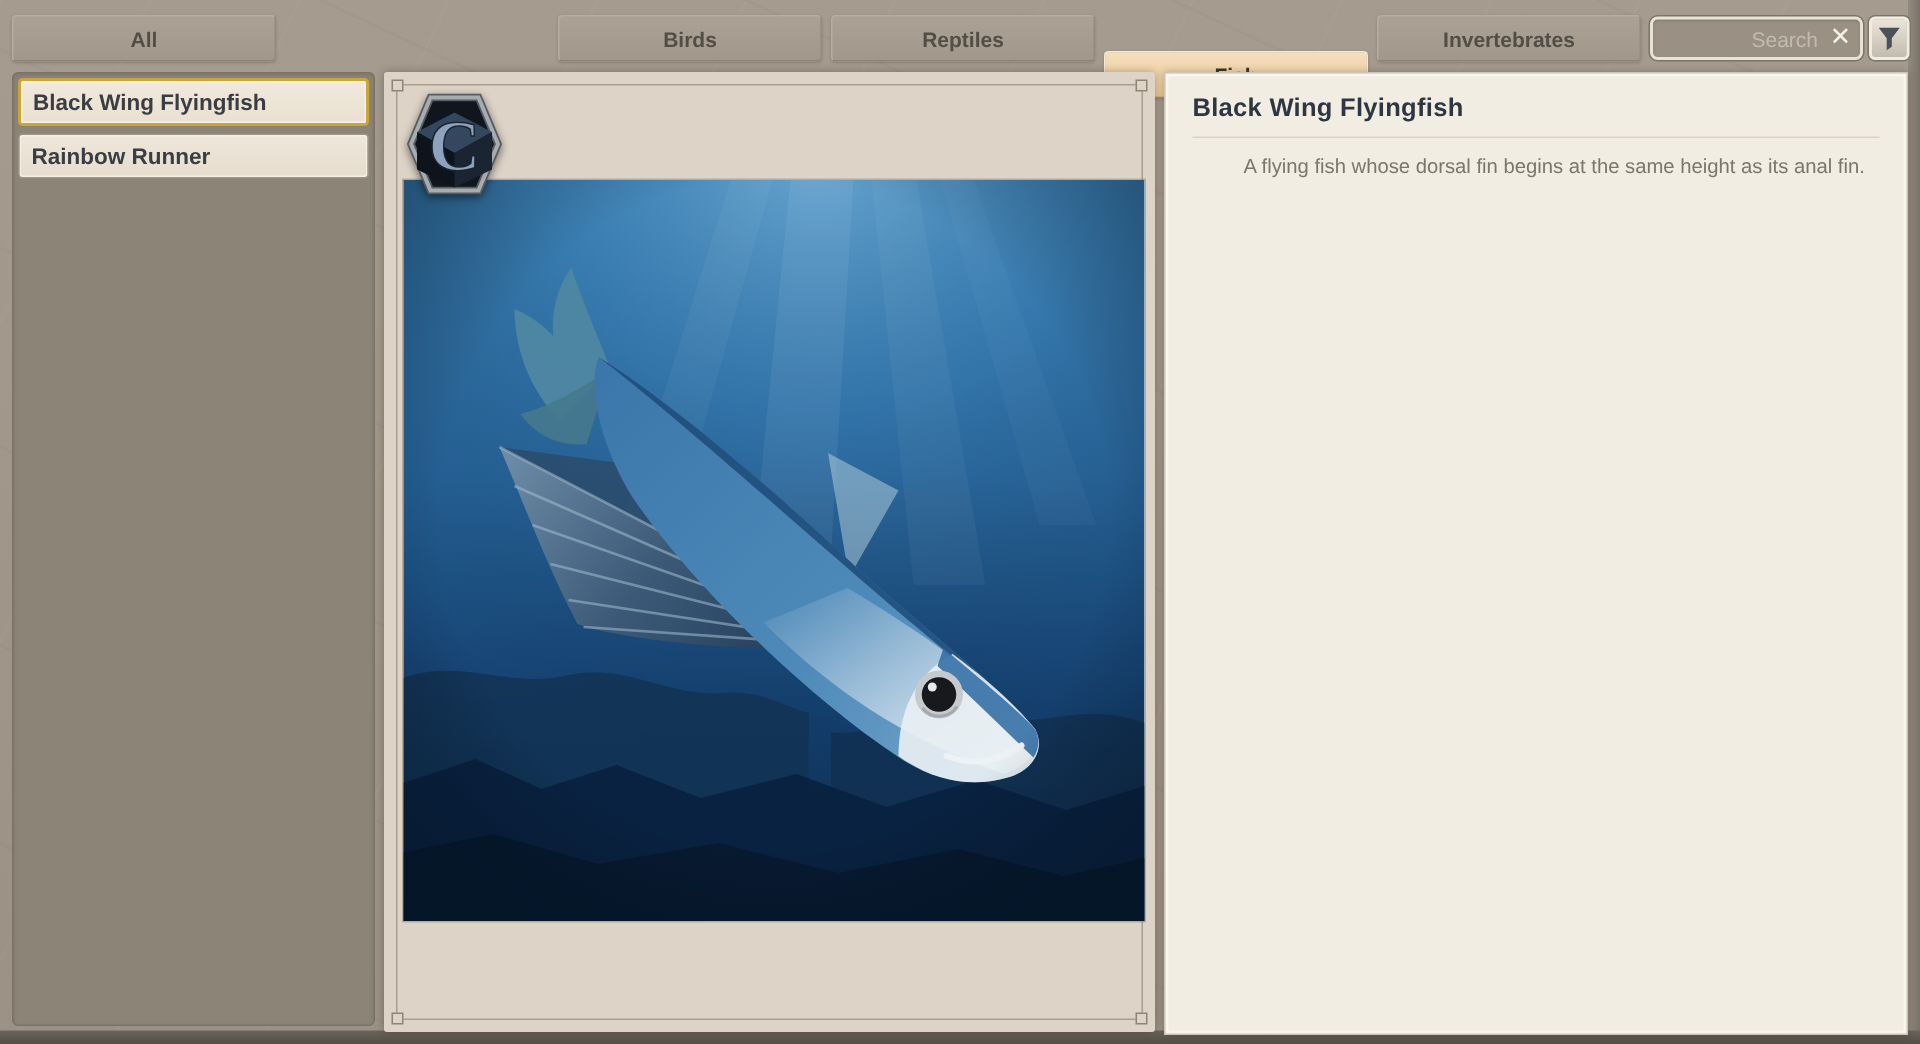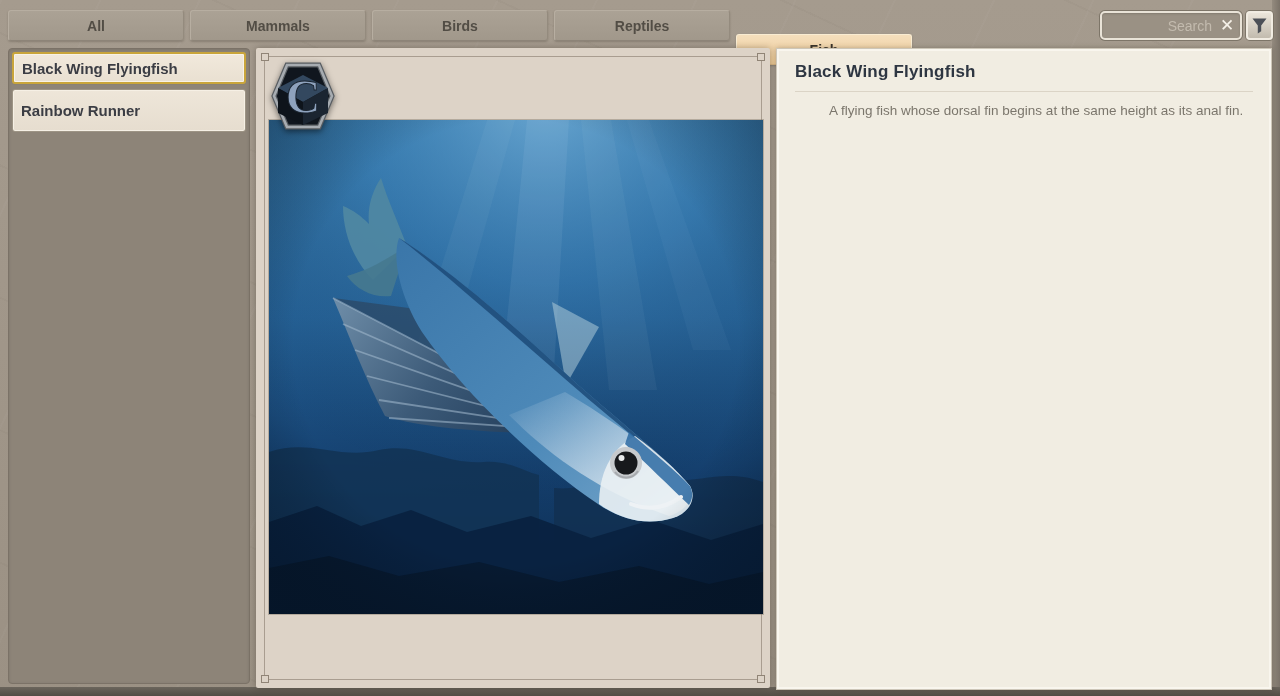--- a/index.html
+++ b/index.html
@@ -75,21 +75,21 @@
 
   
   .sidebar {
     position:absolute; left:8px; top:48px; width:242px; height:636px;
     background:#8d8478;
     border:1px solid #7b7267; border-radius:4px;
     box-shadow:inset 0 1px 3px rgba(0,0,0,.12);
     padding:3px;
   }
   .side-item {
-    height:43px; margin-bottom:5px;
+    height:30px; margin-bottom:5px;
     background:linear-gradient(#eee6d9,#e6ddcf);
     border:1px solid #9d9485;
     box-shadow:inset 0 0 0 1px #f6f0e5;
     border-radius:3px;
     display:flex; align-items:center;
     padding-left:8px;
     font-size:15px; font-weight:bold; color:#3b3d44;
     cursor:pointer;
   }
   .side-item.selected {
@@ -151,24 +151,24 @@
 </style>
 </head>
 <body>
 
 <div class="bg-texture"></div>
 <div class="right-edge"></div>
 <div class="bottom-strip"></div>
 
 <div class="tabbar">
   <div class="tab" style="left:8px">All</div>
-  <div class="tab" style="left:190px">Mammals</div>
   <div class="tab" style="left:554px">Reptiles</div>
   <div class="tab" style="left:372px">Birds</div>
   <div class="tab active" style="left:736px">Fish</div>
+  <div class="tab" style="left:918px">Invertebrates</div>
 
   <div class="searchwrap">
     <input type="text" placeholder="Search" style="">
     <span class="search-clear">✕</span>
   </div>
 
   <div class="filterbtn">
     <svg width="15" height="16" viewBox="0 0 15 16">
       <path d="M0.5,0.5 L14.5,0.5 L9.2,7.5 L9.2,13.2 L5.8,15.5 L5.8,7.5 Z" fill="#4c5057"></path>
     </svg>

